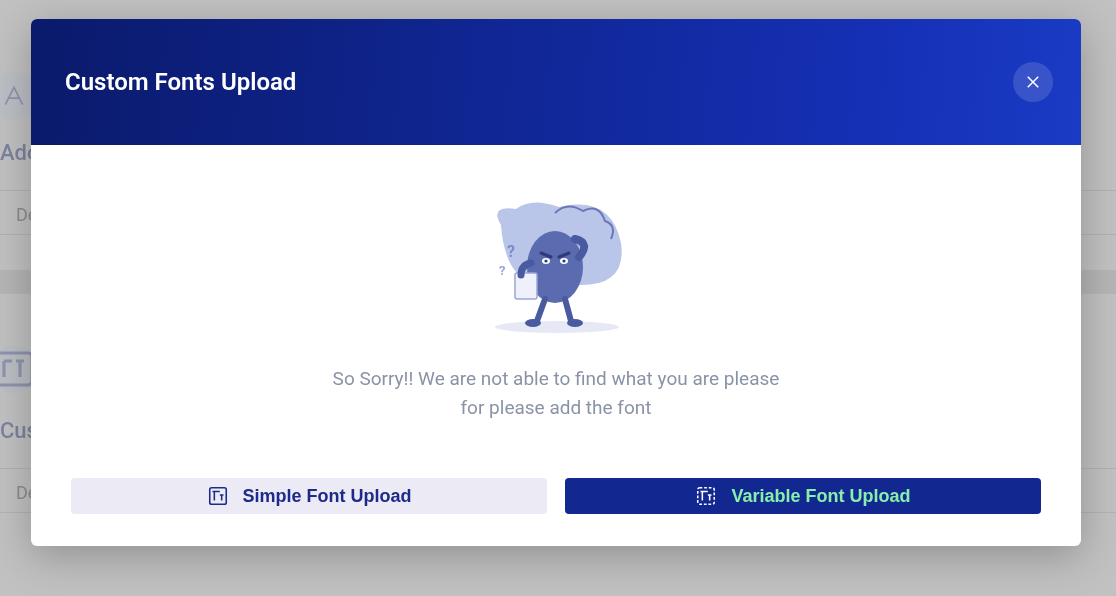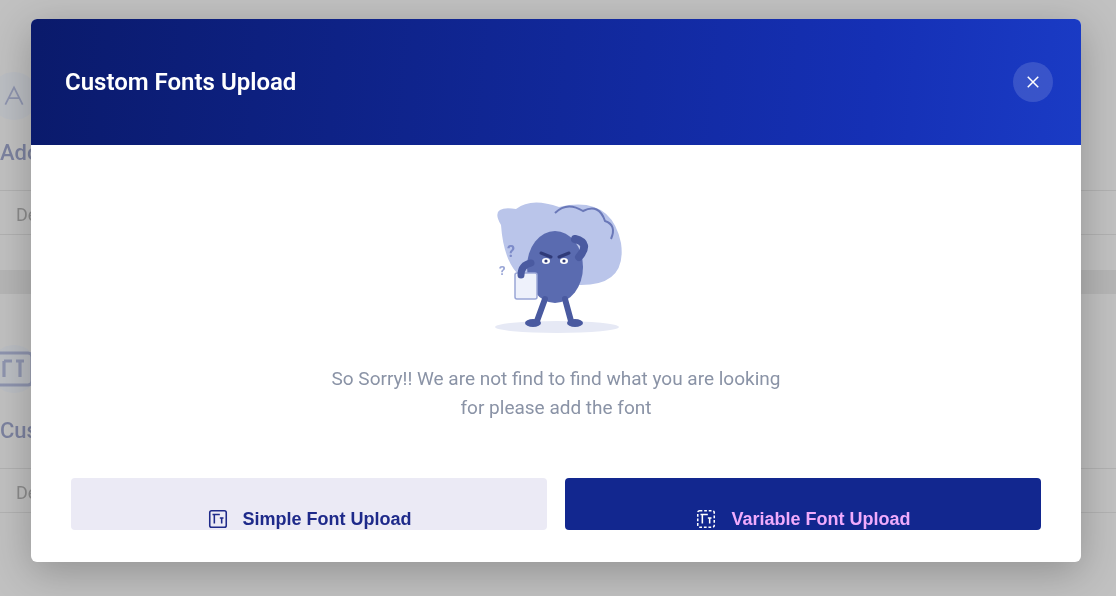--- a/index.html
+++ b/index.html
@@ -137,38 +137,38 @@
       max-width: 460px;
       margin-bottom: 56px;
     }
     .buttons {
       display: flex;
       gap: 18px;
       width: 100%;
     }
     .btn {
       flex: 1;
-      height: 52px;
+      height: 36px;
       border: none;
       border-radius: 4px;
       font-size: 18px;
       font-weight: 600;
       display: flex;
-      align-items: flex-end;
+      align-items: center;
       justify-content: center;
       gap: 14px;
       cursor: pointer;
     }
     .btn-light {
       background: #ebeaf5;
       color: #1e2a8a;
     }
     .btn-dark {
       background: #12278f;
-      color: #f0abfc;
+      color: #86efac;
     }
     .btn-icon {
       width: 22px; height: 22px;
       display: inline-flex;
     }
   </style>
 </head>
 <body>
 
 <div class="backdrop">
@@ -230,21 +230,21 @@
         <path d="M60 68 Q50 70 50 80" stroke="#4a5aa0" stroke-width="7" stroke-linecap="round" fill="none"></path>
 
         <text x="36" y="62" font-size="16" fill="#7d8bc9" font-weight="bold">?</text>
         <text x="28" y="80" font-size="13" fill="#9aa6d6" font-weight="bold">?</text>
 
         <path d="M74 104 L66 126 M94 104 L100 126" stroke="#4a5aa0" stroke-width="6" stroke-linecap="round"></path>
         <ellipse cx="62" cy="128" rx="8" ry="4" fill="#4a5aa0"></ellipse>
         <ellipse cx="104" cy="128" rx="8" ry="4" fill="#4a5aa0"></ellipse>
       </svg>
     </div>
-    <div class="message">So Sorry!! We are not find to find what you are looking for please add the font</div>
+    <div class="message">So Sorry!! We are not able to find what you are please for please add the font</div>
     <div class="buttons">
       <button class="btn btn-light">
         <span class="btn-icon">
           <svg viewBox="0 0 24 24" fill="none" stroke="#1e2a8a" stroke-width="1.7">
             <rect x="3" y="3" width="18" height="18" rx="2"></rect>
             <path d="M8 7 L8 17 M6 7 L14 7 M16 11 L16 17 M14 11 L18 11"></path>
           </svg>
         </span>
         <span>Simple Font Upload</span>
       </button>

